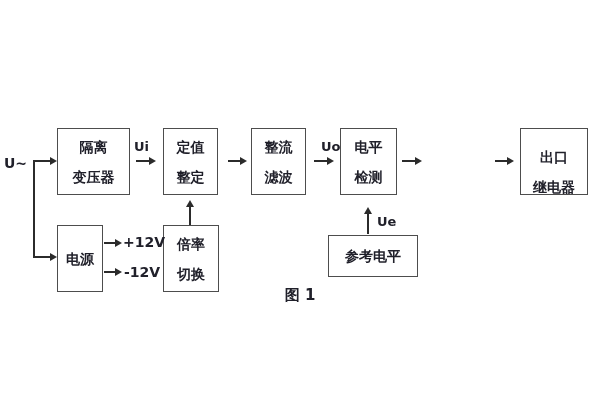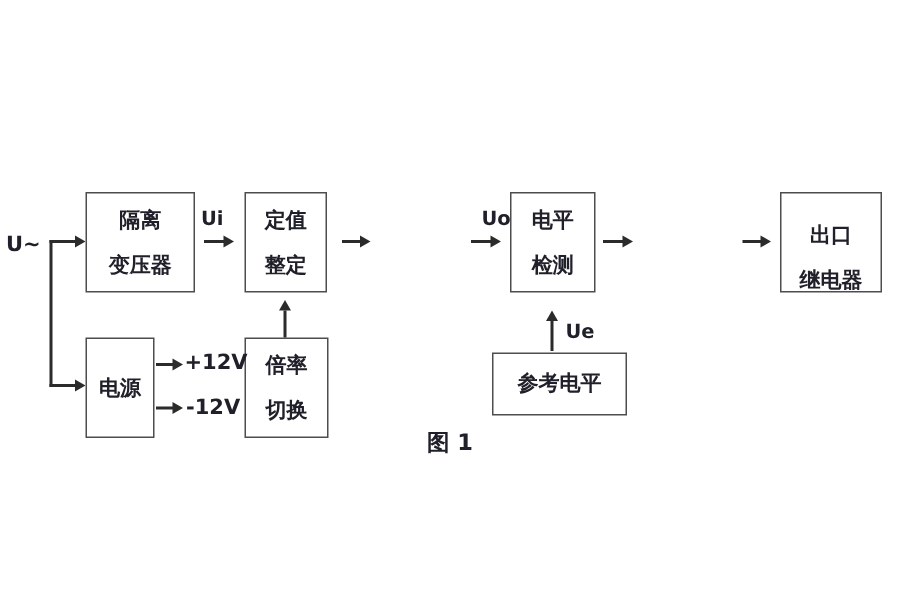--- a/index.html
+++ b/index.html
@@ -58,20 +58,24 @@
   <div class="ar" style="left:50px;top:253px;"></div>
 
   <div class="block b-iso">
     <span class="bl">隔离</span>
     <span class="bl">变压器</span>
   </div>
   <div class="block b-set">
     <span class="bl">定值</span>
     <span class="bl">整定</span>
   </div>
+  <div class="block b-rec">
+    <span class="bl">整流</span>
+    <span class="bl">滤波</span>
+  </div>
   <div class="block b-lvl">
     <span class="bl">电平</span>
     <span class="bl">检测</span>
   </div>
   <div class="block b-out">
     <span class="bl">出口</span>
     <span class="bl">继电器</span>
   </div>
 
   <div class="block b-pwr">

